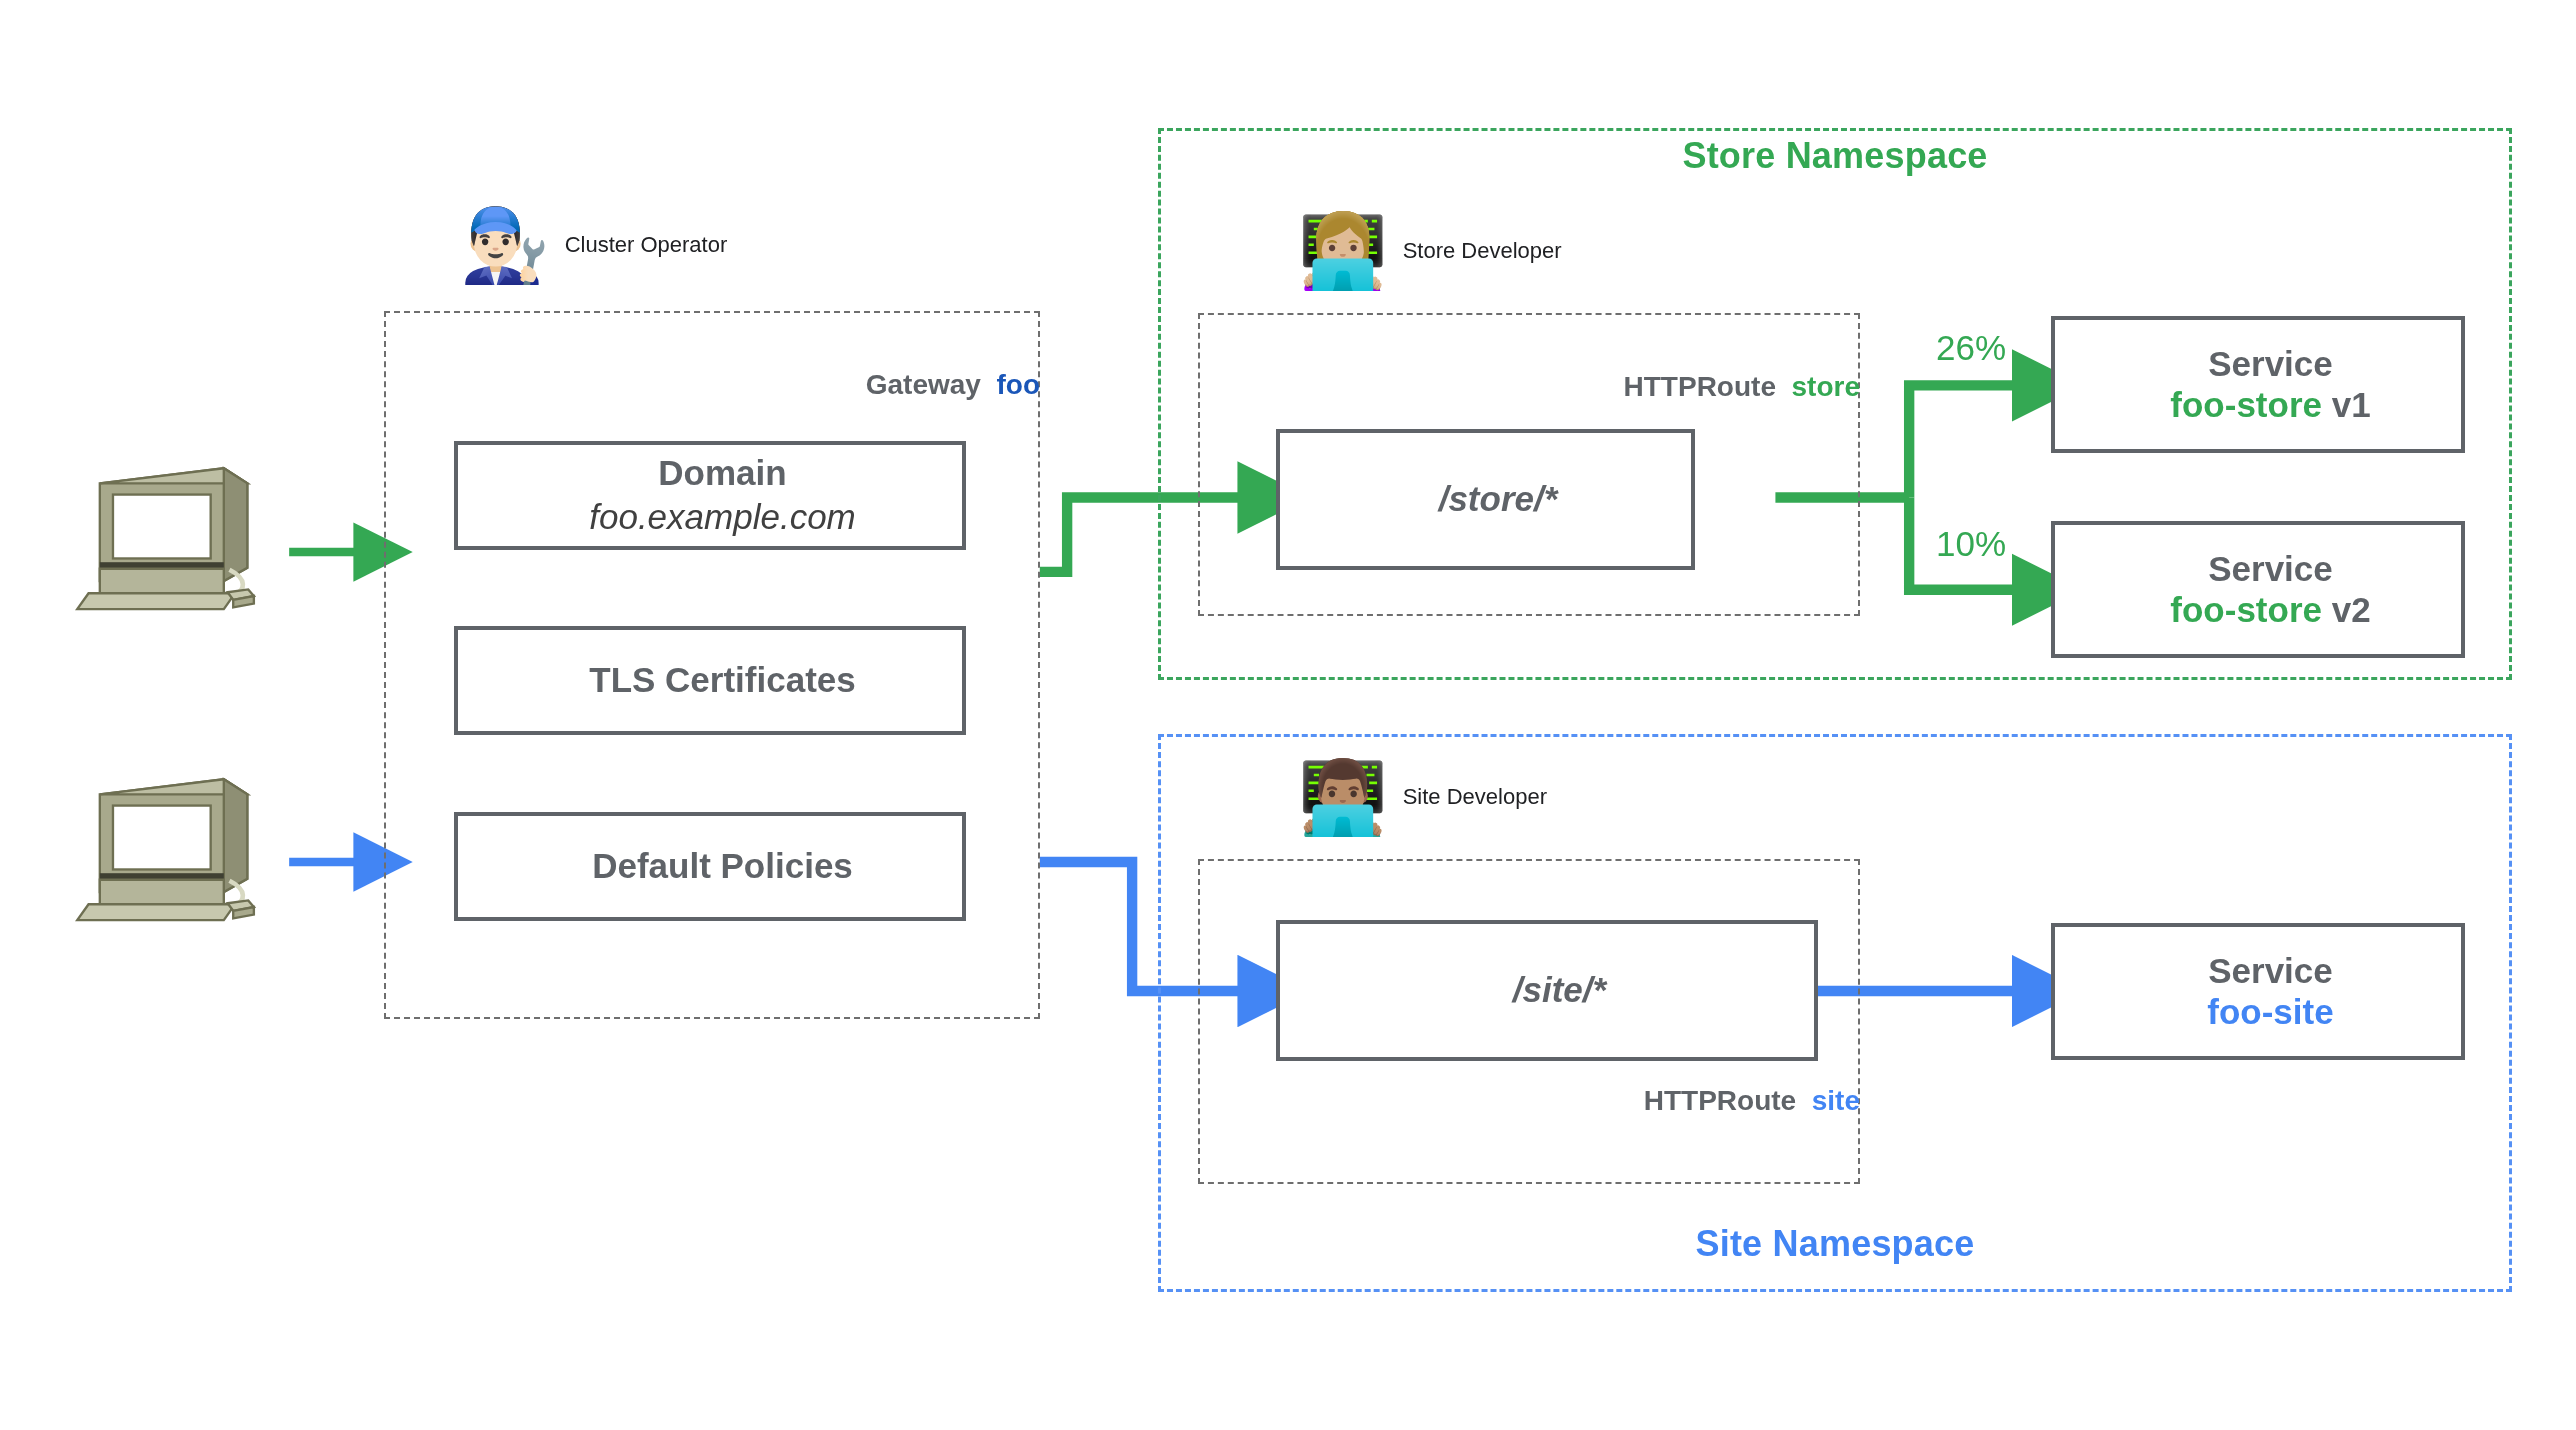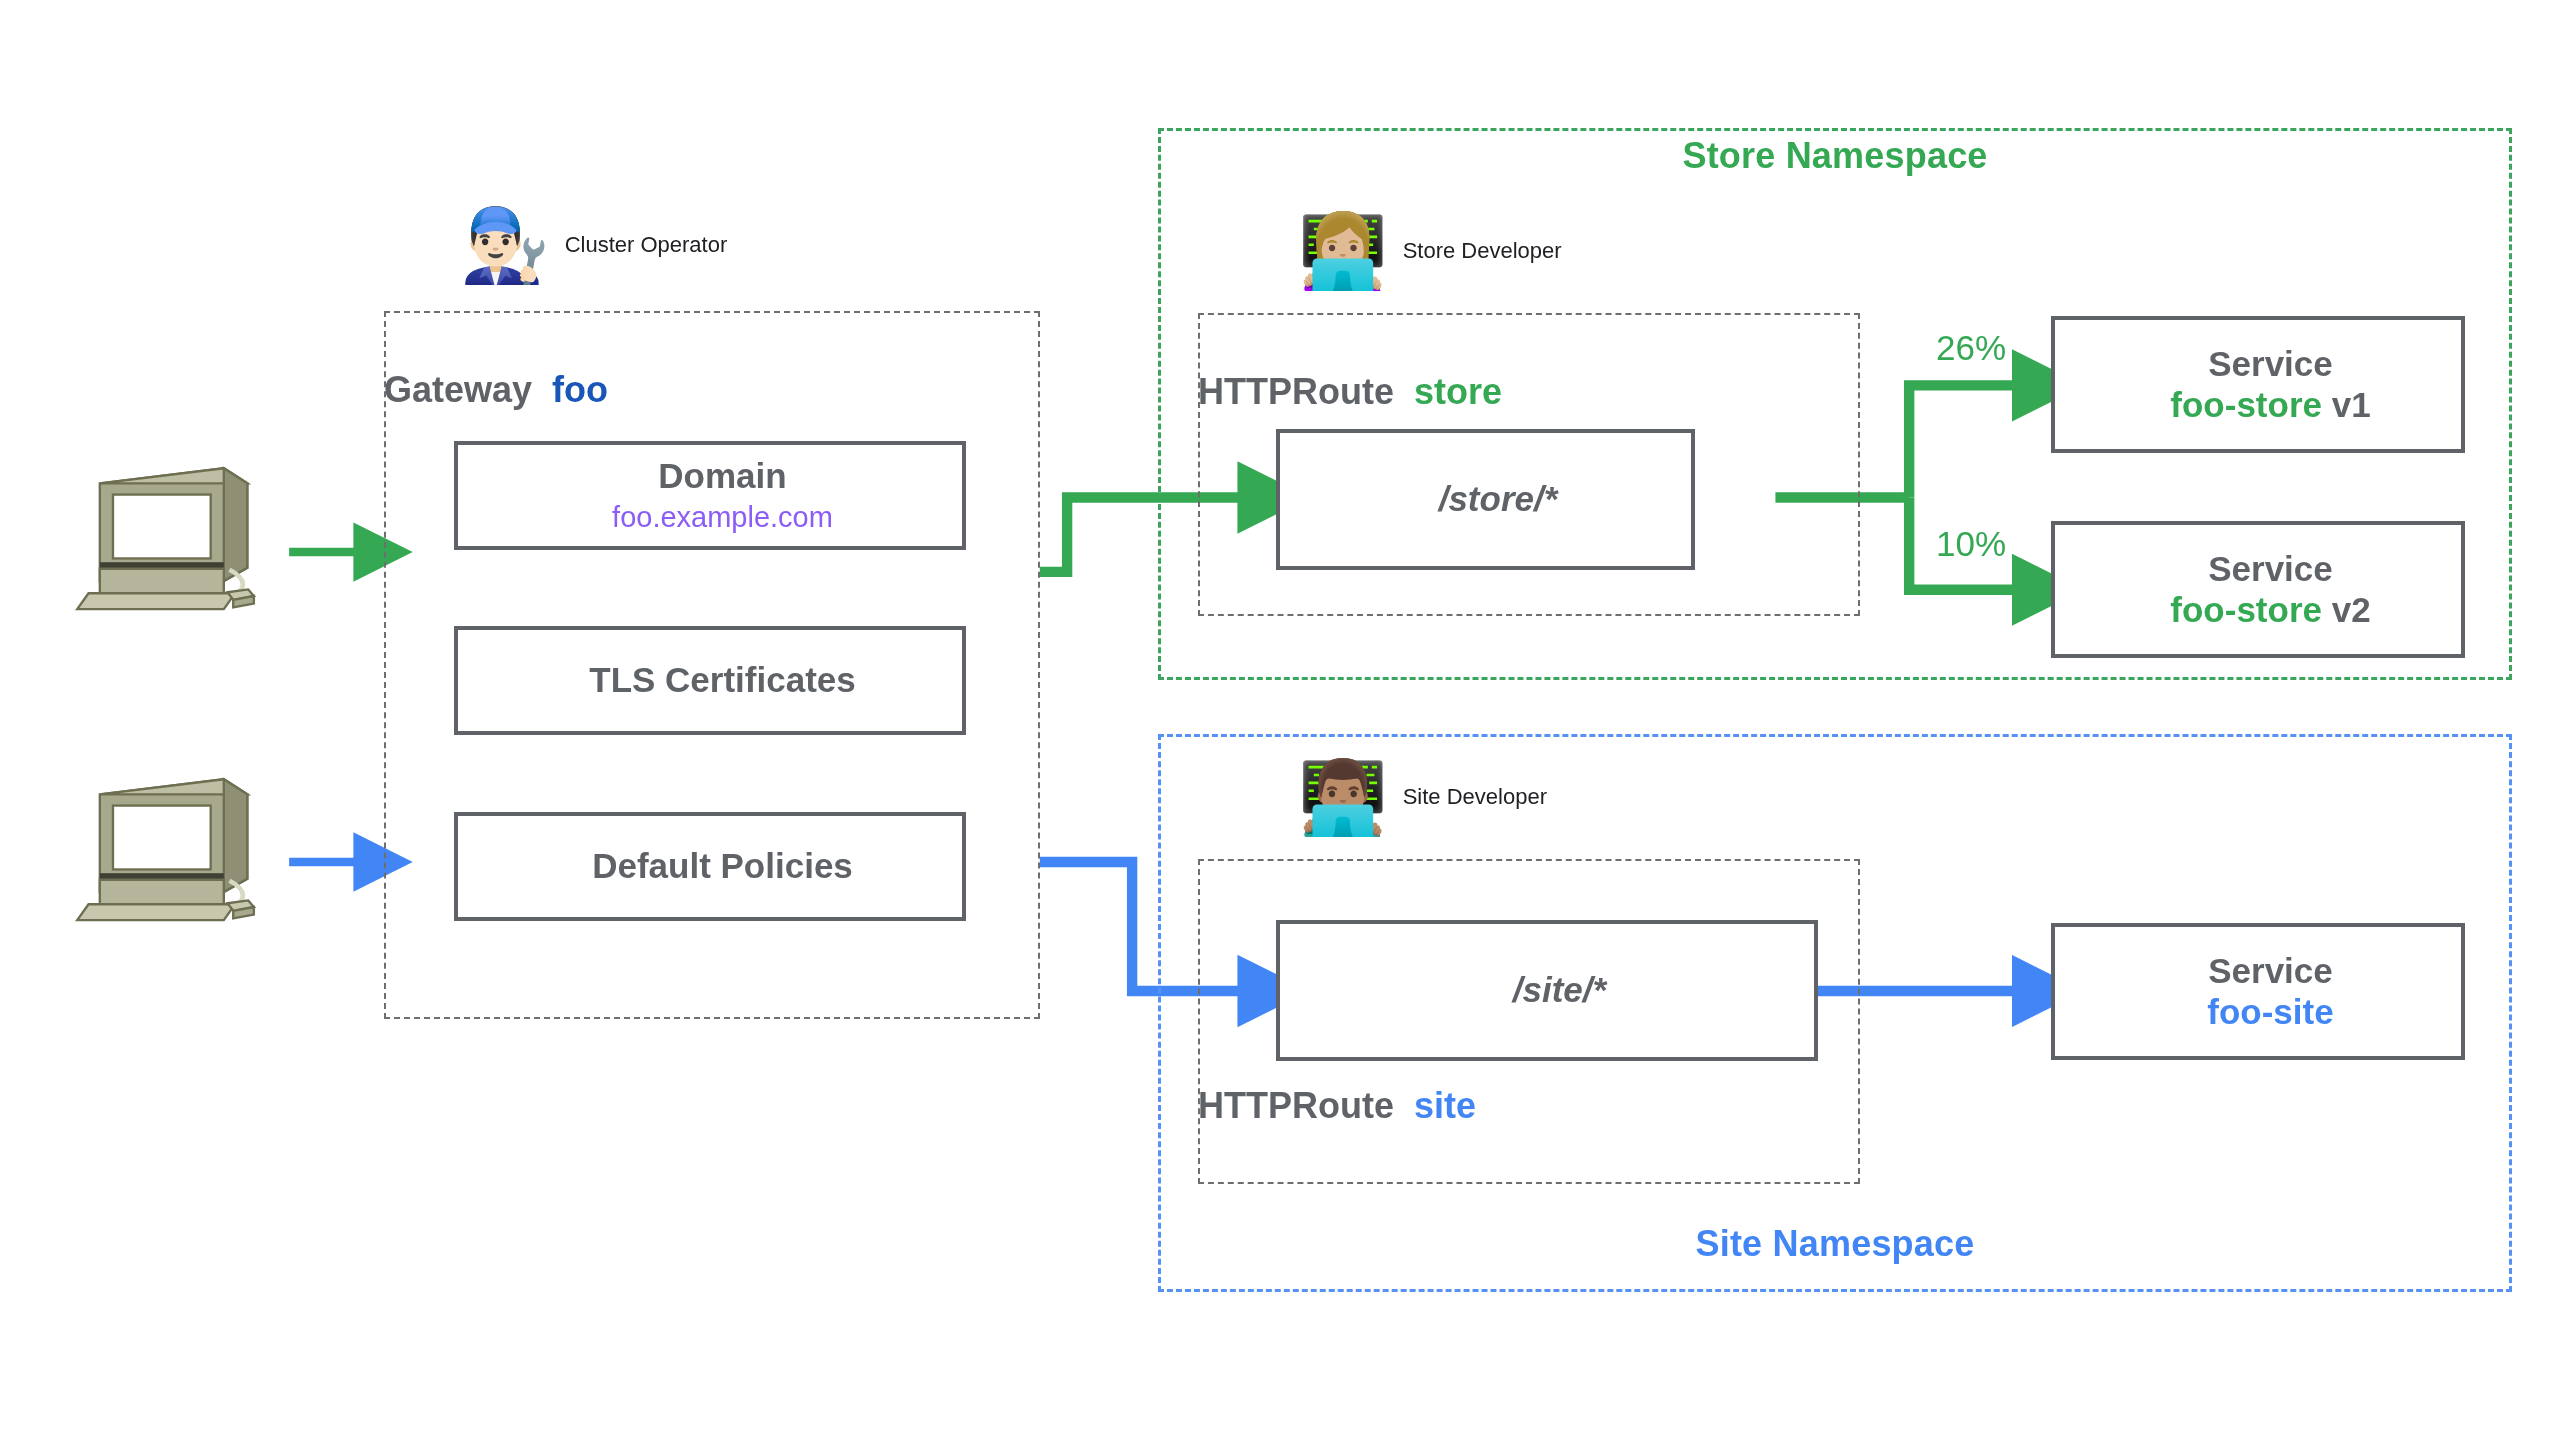--- a/index.html
+++ b/index.html
@@ -60,44 +60,45 @@
     line-height: 1.16;
     padding-left: 25px;
   }
   .box-title {
     font-size: 35px;
     font-weight: 700;
     color: #5F6368;
     white-space: nowrap;
   }
   .box-sub {
-    font-size: 29px;
-    color: #8b5cf6;
+    font-size: 35px;
+    font-style: italic;
+    color: #404040;
     white-space: nowrap;
     margin-top: 3.8px;
   }
   .path-label {
     font-size: 35px;
     font-style: italic;
     font-weight: 700;
     color: #5F6368;
     white-space: nowrap;
   }
   .svc-name-green { color: #34A853; font-weight: 700; }
   .svc-name-blue  { color: #4285F4; font-weight: 700; }
   .svc-ver { color: #5F6368; font-weight: 700; }
 
   
   .group-caption {
     position: absolute;
-    font-size: 36px;
+    font-size: 28px;
     font-weight: 700;
     color: #5F6368;
     white-space: nowrap;
-    text-align: left;
+    text-align: right;
   }
   .accent-blue-dark { color: #1A56B8; }
   .accent-green { color: #34A853; }
   .accent-blue { color: #4285F4; }
 
   
   .persona { position: absolute; display: flex; align-items: center; }
   .persona-emoji {
     font-size: 72px;
     line-height: 1;

